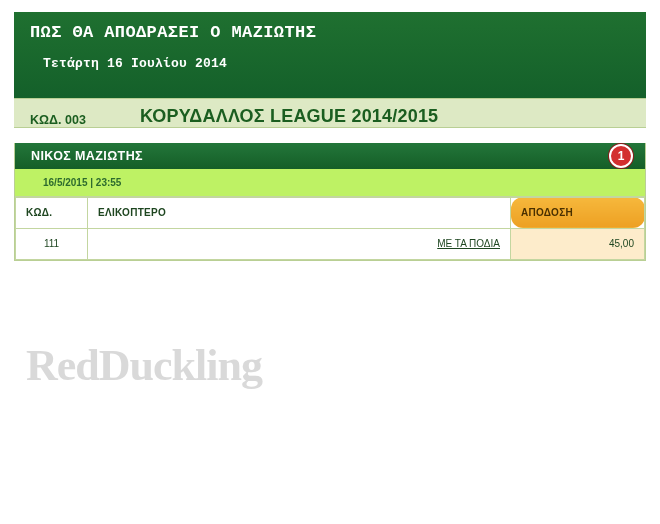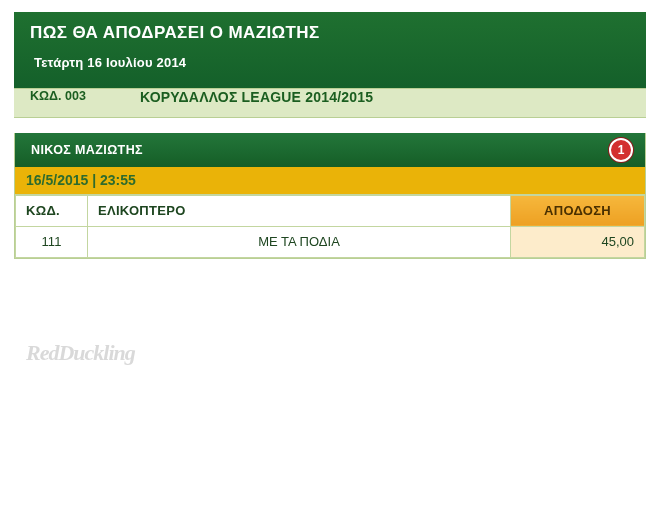--- a/index.html
+++ b/index.html
@@ -21,73 +21,74 @@
     box-sizing: border-box;
     padding: 12px 14px 0 14px;
   }
 
   
   .header {
     background: #1d6b2b;
     background: linear-gradient(180deg,#1f7030 0%,#14602a 100%);
     padding: 12px 17px 14px 16px;
     box-sizing: border-box;
+    font-family: Liberation Mono, monospace;
   }
   .header-title {
     color: #ffffff;
     font-size: 17px;
     font-weight: bold;
     letter-spacing: 0.4px;
     margin: 0 0 12px 0;
     line-height: 1.1;
   }
   .header-date {
     color: #ffffff;
     font-size: 13px;
     font-weight: bold;
-    margin: 4px;
+    margin: 13px;
     letter-spacing: 0.2px;
   }
 
   
   .subheader {
     background: #dde9c4;
     border-top: 1px solid #b9cf94;
     border-bottom: 1px solid #b9cf94;
     height: 30px;
     display: flex;
-    align-items: flex-start;
+    align-items: flex-end;
     padding: 0 16px;
     box-sizing: border-box;
   }
   .subheader .code {
     color: #1b5e20;
     font-size: 12.5px;
     font-weight: bold;
     width: 110px;
   }
   .subheader .league {
     color: #1b5e20;
-    font-size: 14px;
+    font-size: 18px;
     font-weight: bold;
     letter-spacing: 0.2px;
   }
 
   
   .card {
     margin-top: 15px;
     border: 1px solid #b9cf94;
     border-top: none;
     background: #ffffff;
     box-sizing: border-box;
   }
   .card-title {
     background: #1d6b2b;
     background: linear-gradient(180deg,#23763a 0%,#155e27 100%);
-    height: 34px;
+    height: 26px;
     display: flex;
     align-items: center;
     justify-content: space-between;
     padding: 0 12px 0 16px;
     box-sizing: border-box;
   }
   .card-title .name {
     color: #ffffff;
     font-size: 12.5px;
     font-weight: bold;
@@ -103,84 +104,83 @@
     font-size: 12px;
     font-weight: bold;
     display: flex;
     align-items: center;
     justify-content: center;
     line-height: 1;
     box-shadow: 0 0 0 1px #8b1a1a;
   }
 
   .card-time {
-    background: #eab308;
+    background: #bef264;
     border-bottom: 1px solid #c3d6a0;
     height: 28px;
     display: flex;
     align-items: center;
-    padding: 0 11px;
+    padding: 0 28px;
     box-sizing: border-box;
     color: #2d6b2e;
-    font-size: 14px;
+    font-size: 10px;
     font-weight: bold;
   }
 
   
   table.odds {
     width: 100%;
     border-collapse: collapse;
     table-layout: fixed;
   }
   table.odds th, table.odds td {
     border: 1px solid #c3d6a0;
     height: 31px;
-    font-size: 13px;
+    font-size: 10px;
     color: #1e4620;
     padding: 0 10px;
     box-sizing: border-box;
   }
   table.odds th {
     font-weight: bold;
     text-align: left;
     background: #ffffff;
     letter-spacing: 0.3px;
   }
   table.odds th.odds-head {
     background: #f0a828;
     background: linear-gradient(180deg,#f6b83c 0%,#eda023 100%);
-    text-align: center;
     color: #4a3000;
+    border-radius: 12px;
   }
   col.c-code { width: 72px; }
   col.c-desc { width: auto; }
   col.c-odds { width: 134px; }
 
   td.code { text-align: center; }
-  td.desc { text-align: center; }
+  td.desc { text-align: right; text-decoration: underline; }
   td.odds-val {
     text-align: right;
     background: #fdeccb;
     font-weight: normal;
   }
   tr:nth-child(odd) td.odds-val { background: #fdeccb; }
   tr:nth-child(even) td.odds-val { background: #fdeccb; }
 
   
   .watermark {
     position: absolute;
     left: 26px;
     top: 340px;
-    font-size: 22px;
+    font-size: 44px;
     font-weight: bold;
     color: rgba(120,120,120,0.28);
     letter-spacing: -1px;
     pointer-events: none;
     font-family: "Liberation Serif", serif;
-    font-style: italic;
     text-shadow: 0 1px 0 rgba(255,255,255,0.45);
   }
 </style>
 </head>
 <body>
 
 <div class="page">
 
   <div class="header">
     <div class="header-title">ΠΩΣ ΘΑ ΑΠΟΔΡΑΣΕΙ Ο ΜΑΖΙΩΤΗΣ</div>

